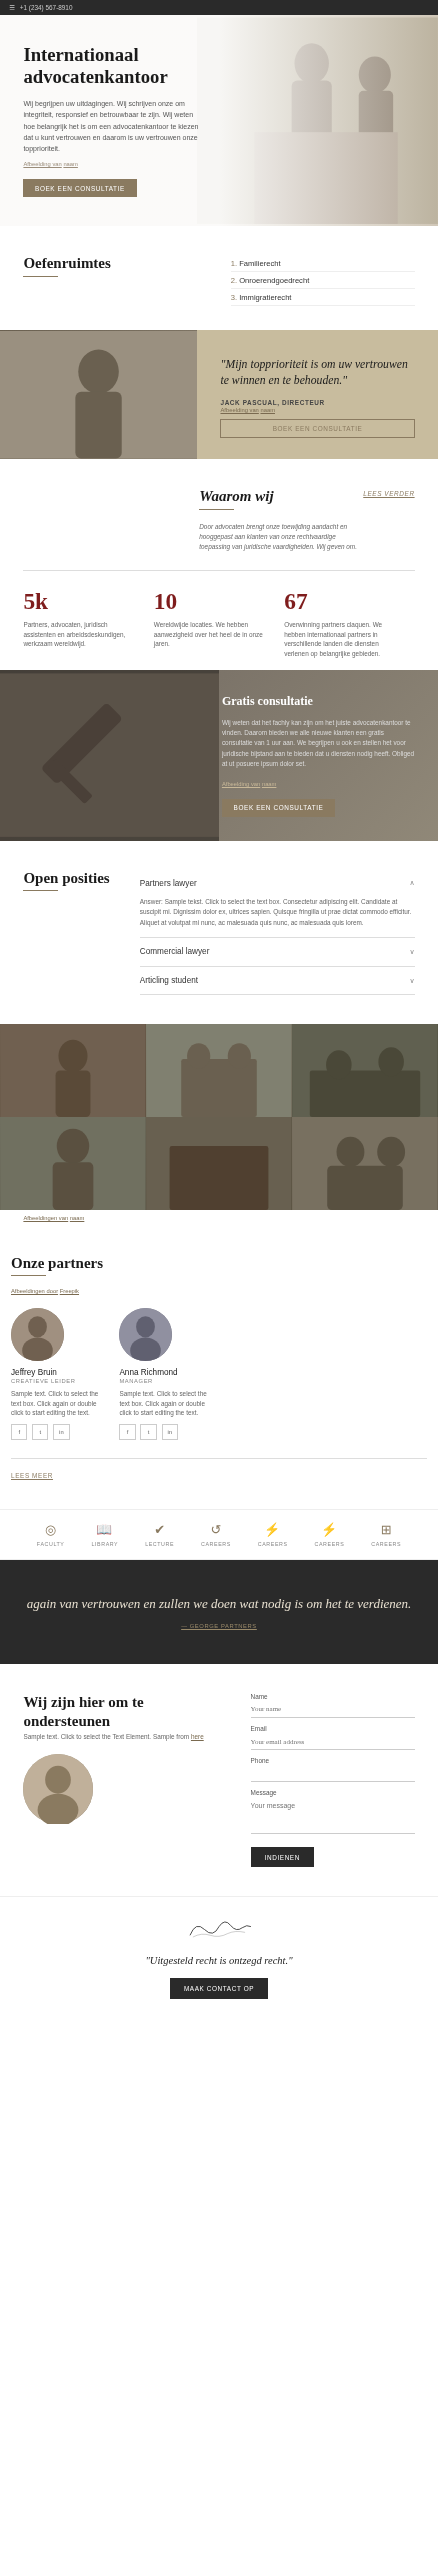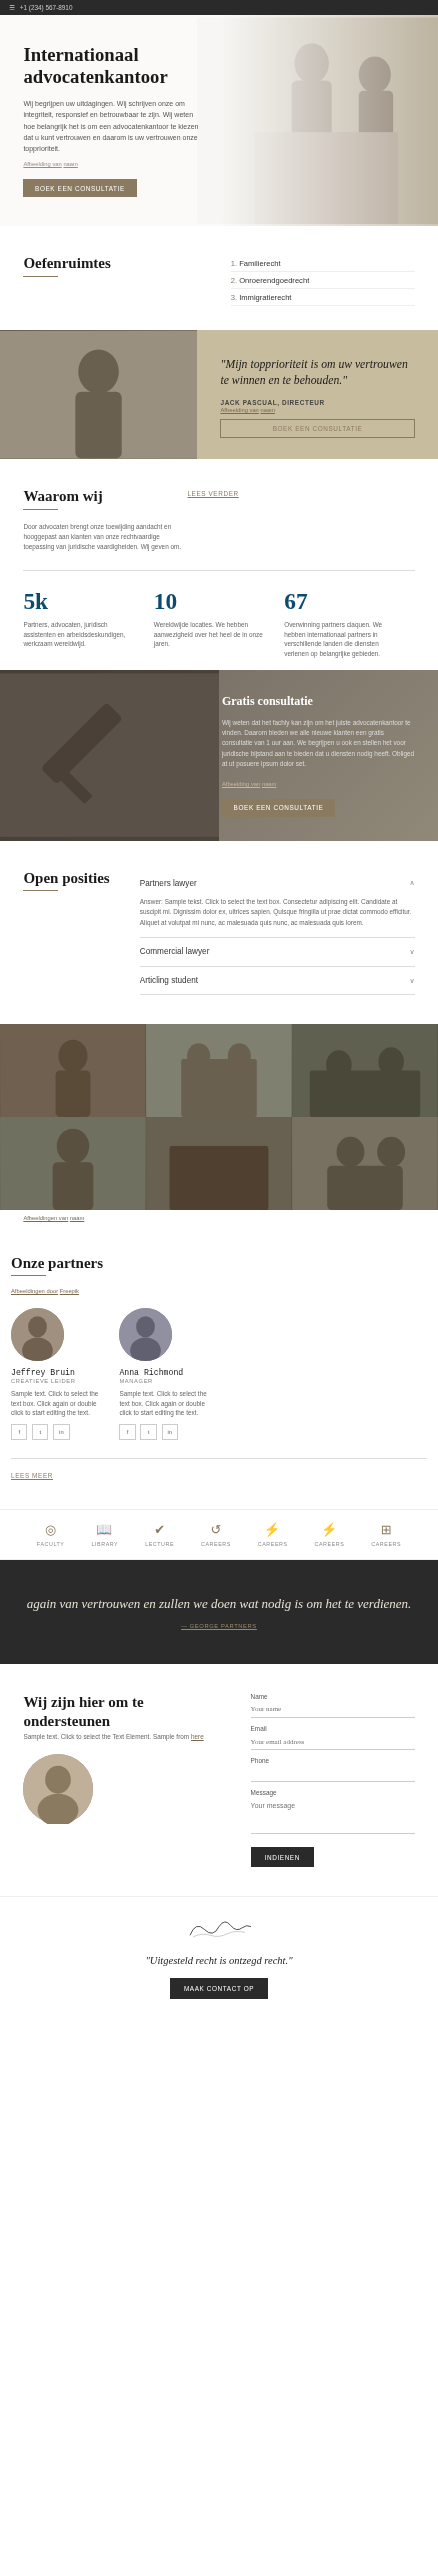--- a/index.html
+++ b/index.html
@@ -33,25 +33,25 @@
     .quote-section { background: #c8bc9e; padding: 0; display: flex; min-height: 129px; }
     .quote-image { width: 45%; background: linear-gradient(135deg, #6a6050 0%, #8a8070 100%); position: relative; overflow: hidden; }
     .quote-content { flex: 1; padding: 23.4px 23.4px 17.5px 23.4px; display: flex; flex-direction: column; justify-content: center; }
     .quote-text { font-size: 11.7px; color: #1a1a1a; font-style: italic; line-height: 1.4; margin-bottom: 9.3px; font-family: Georgia, serif; }
     .quote-author { font-size: 6.4px; font-family: Arial, sans-serif; color: #444; font-weight: bold; letter-spacing: 0.6px; text-transform: uppercase; margin-bottom: 1.2px; }
     .quote-credit { font-size: 5.8px; font-family: Arial, sans-serif; color: #888; }
     .quote-credit span { color: #7a6a50; text-decoration: underline; }
 
     
     .why-section { padding: 29px 23.4px 11.7px 23.4px; }
-    .why-header { display: flex; justify-content: flex-start; align-items: flex-start; margin-bottom: 17.5px; }
+    .why-header { display: flex; justify-content: flex-end; align-items: flex-start; margin-bottom: 17.5px; font-style: italic; }
     .read-more { font-family: Arial, sans-serif; font-size: 6.4px; color: #8a7a60; letter-spacing: 0.6px; text-transform: uppercase; cursor: pointer; text-decoration: underline; }
     .stats-row { display: flex; gap: 0; border-top: 0.6px solid #ddd; padding-top: 17.5px; }
     .stat-item { flex: 1; padding-right: 17.5px; }
-    .stat-number { font-size: 23.4px; color: #0c4a6e; font-family: Georgia, serif; font-weight: bold; margin-bottom: 4.7px; }
+    .stat-number { font-size: 23.4px; color: #7f1d1d; font-family: Georgia, serif; font-weight: bold; margin-bottom: 4.7px; }
     .stat-desc { font-size: 6.4px; font-family: Arial, sans-serif; color: #666; line-height: 1.5; }
 
     
     .gavel-section { position: relative; background: #888078; min-height: 164px; display: flex; align-items: center; overflow: hidden; }
     .gavel-bg { position: absolute; top: 0; left: 0; width: 100%; height: 100%; background: linear-gradient(135deg, #706860 0%, #908878 100%); }
     .gavel-overlay { position: absolute; top: 0; left: 0; width: 50%; height: 100%; background: rgba(50,45,40,0.7); }
     .gavel-content { position: relative; z-index: 2; margin-left: 48%; padding: 23.4px 23.4px 23.4px 11.7px; }
     .gavel-title { font-size: 12px; color: #fff; font-family: Georgia, serif; margin-bottom: 9.3px; }
     .gavel-text { font-size: 6.4px; font-family: Arial, sans-serif; color: #ddd; line-height: 1.6; margin-bottom: 11.7px; }
     .gavel-credit { font-size: 5.8px; font-family: Arial, sans-serif; color: #bbb; margin-bottom: 11.7px; }
@@ -82,21 +82,21 @@
     .photo-credit span { color: #7a6a50; text-decoration: underline; cursor: pointer; }
 
     
     .partners-section { padding: 29px 11px; }
     .partners-credit { font-size: 5.8px; font-family: Arial, sans-serif; color: #888; margin-bottom: 14px; }
     .partners-credit span { color: #7a6a50; text-decoration: underline; }
     .partners-grid { display: flex; gap: 17.5px; margin-bottom: 17.5px; }
     .partner-card { flex: 1; }
     .partner-avatar { width: 53px; height: 53px; border-radius: 50%; background: linear-gradient(135deg, #a09080 0%, #706050 100%); margin-bottom: 7px; overflow: hidden; display: flex; align-items: center; justify-content: center; }
     .partner-avatar-2 { background: linear-gradient(135deg, #9090a0 0%, #606070 100%); }
-    .partner-name { font-size: 8.2px; color: #1a1a1a; font-family: Liberation Mono, monospace; margin-bottom: 1.2px; }
+    .partner-name { font-size: 8.2px; color: #1a1a1a; font-family: Liberation Sans, sans-serif; margin-bottom: 1.2px; }
     .partner-role { font-size: 5.8px; font-family: Arial, sans-serif; color: #888; letter-spacing: 0.6px; text-transform: uppercase; margin-bottom: 4.7px; }
     .partner-text { font-size: 6.4px; font-family: Arial, sans-serif; color: #666; line-height: 1.5; }
     .social-icons { display: flex; gap: 4.7px; margin-top: 5.8px; }
     .social-icon { width: 16.4px; height: 16.4px; border: 0.6px solid #ccc; display: flex; align-items: center; justify-content: center; font-family: Arial, sans-serif; font-size: 5.8px; color: #666; cursor: pointer; }
     .partners-divider { border: none; border-top: 0.6px solid #ddd; margin: 5.8px 0 11.7px 0; }
     .read-more-btn { font-family: Arial, sans-serif; font-size: 6.4px; color: #8a7a60; letter-spacing: 0.6px; text-transform: uppercase; cursor: pointer; text-decoration: underline; }
 
     
     .icon-row { border-top: 0.6px solid #eee; border-bottom: 0.6px solid #eee; padding: 11.7px 23.4px; display: flex; justify-content: space-around; align-items: center; }
     .icon-item { display: flex; flex-direction: column; align-items: center; gap: 3.5px; }

